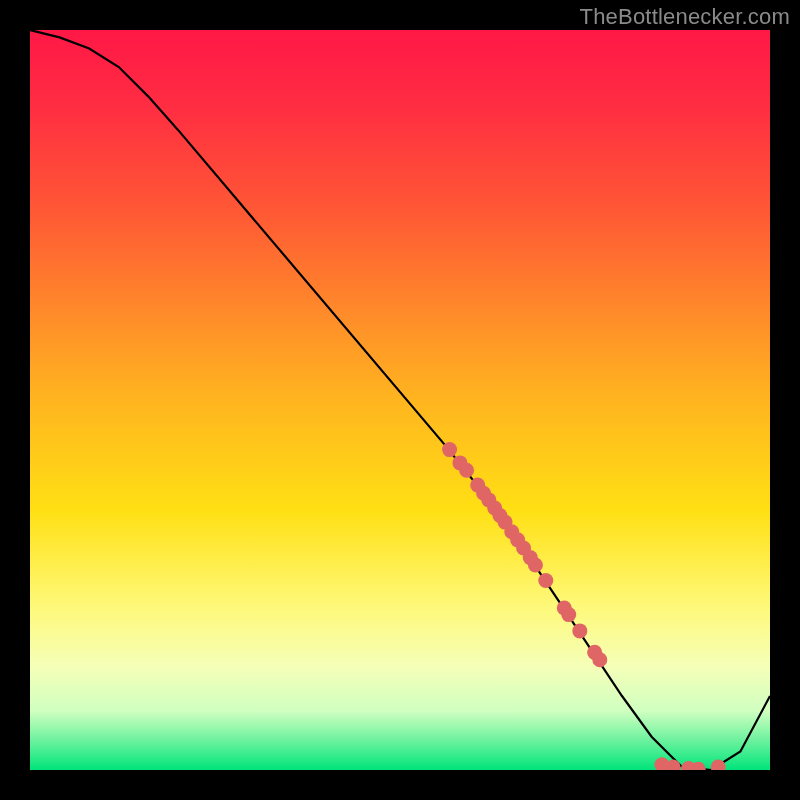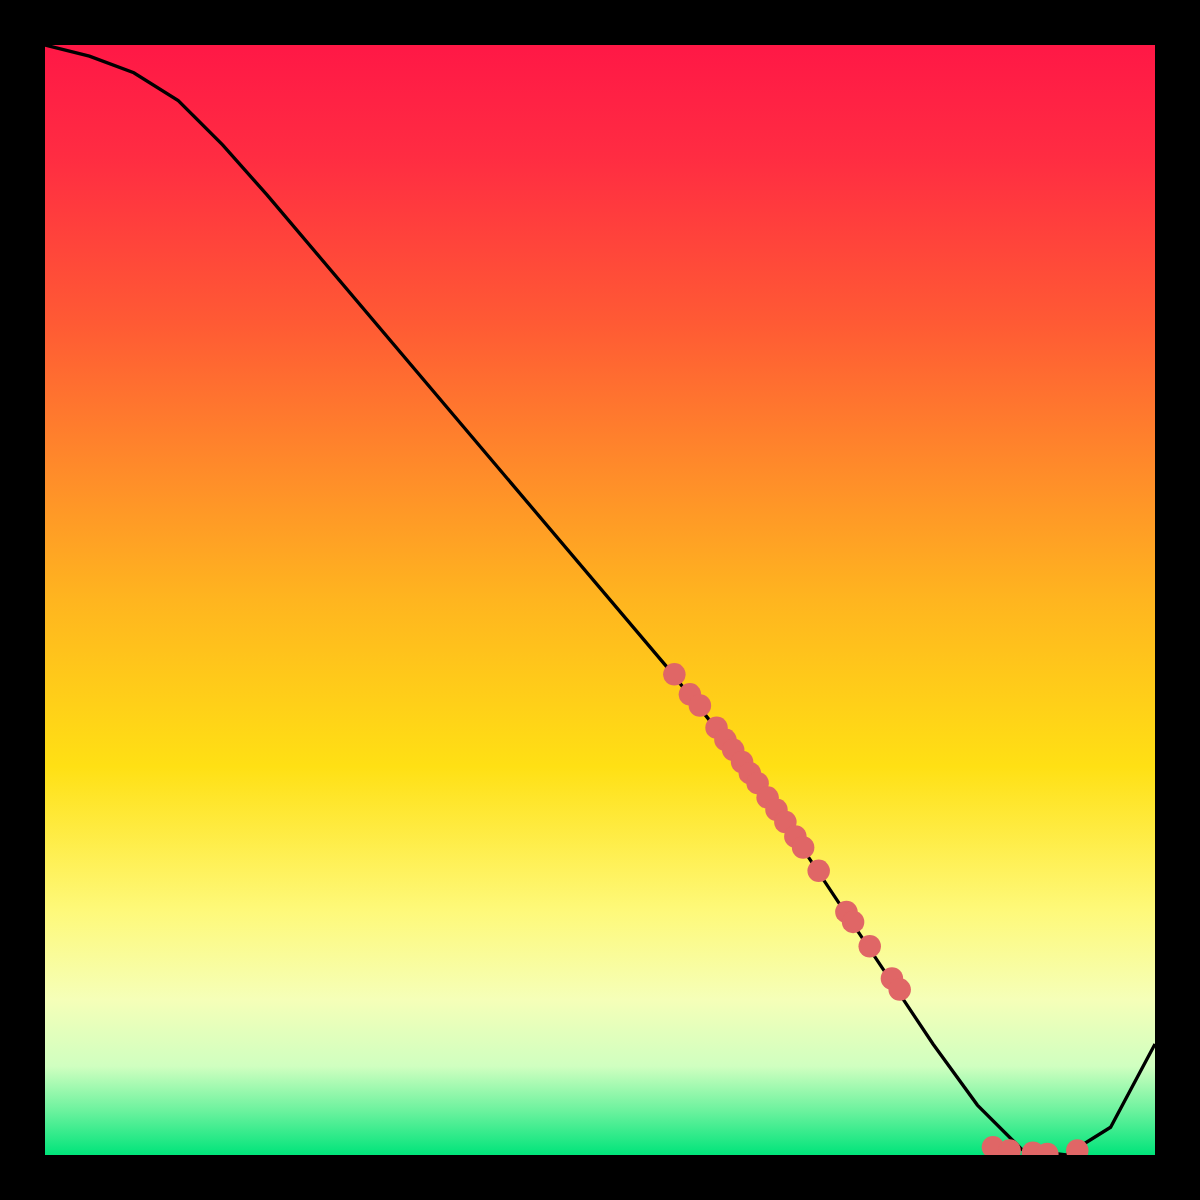--- a/index.html
+++ b/index.html
@@ -88,13 +88,14 @@
           <circle cx="564.62" cy="622.34" r="7.5" fill="#e06666"></circle>
           <circle cx="569.80" cy="629.74" r="7.5" fill="#e06666"></circle>
           <circle cx="631.96" cy="734.82" r="7.5" fill="#e06666"></circle>
           <circle cx="643.06" cy="737.04" r="7.5" fill="#e06666"></circle>
           <circle cx="658.60" cy="738.52" r="7.5" fill="#e06666"></circle>
           <circle cx="668.22" cy="739.26" r="7.5" fill="#e06666"></circle>
           <circle cx="688.20" cy="737.04" r="7.5" fill="#e06666"></circle>
         </g>
     </svg>
   </div>
+  <div class="watermark">TheBottlenecker.com</div>
 </div>
 
 </body></html>

